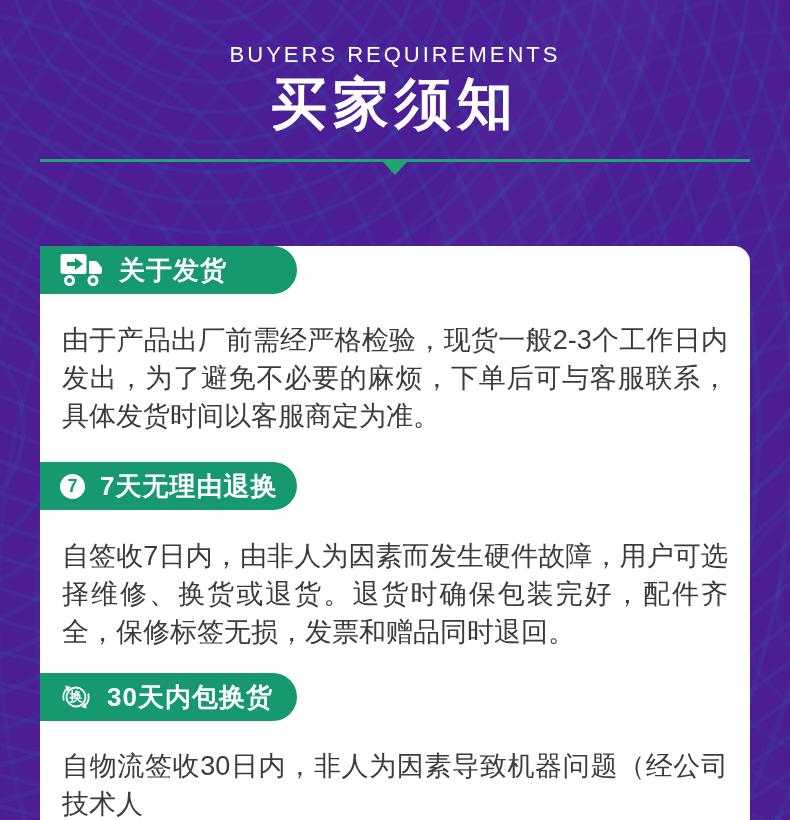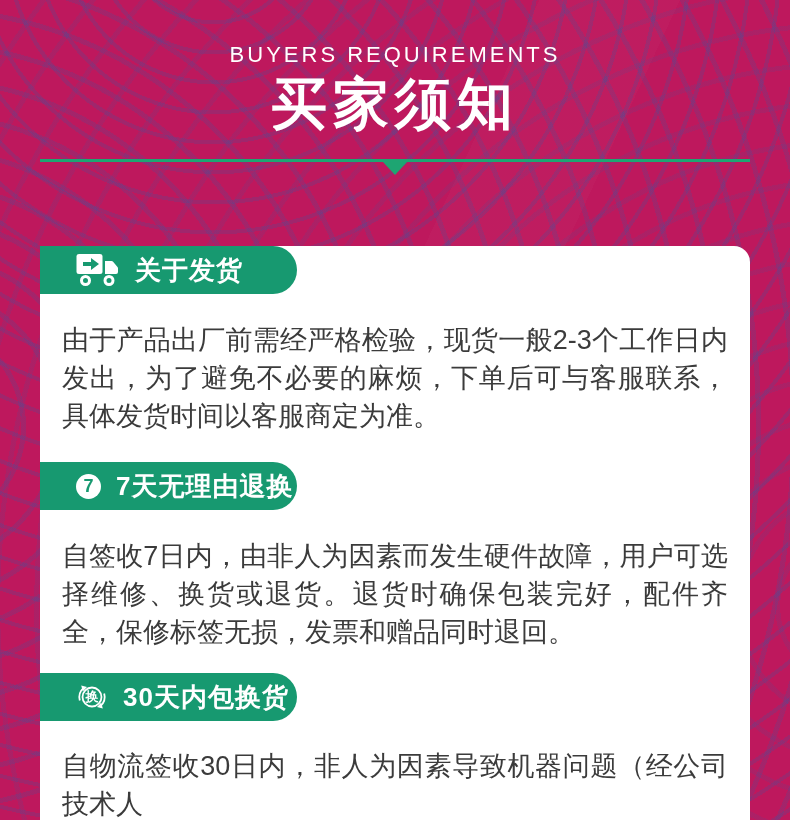--- a/index.html
+++ b/index.html
@@ -7,21 +7,21 @@
     padding: 0;
     width: 790px;
     height: 820px;
     overflow: hidden;
     font-family: "Liberation Sans", "DejaVu Sans", sans-serif;
   }
   .page {
     position: relative;
     width: 790px;
     height: 820px;
-    background-color: #be185d;
+    background-color: #4c1d95;
     overflow: hidden;
   }
   
   .bg-rings {
     position: absolute;
     inset: 0;
     background-image:
       repeating-radial-gradient(circle at 27% -8%,  rgba(40,94,168,0) 0 26px, rgba(40,94,168,0.20) 26px 30px),
       repeating-radial-gradient(circle at -10% 52%, rgba(40,94,168,0) 0 30px, rgba(40,94,168,0.18) 30px 35px),
       repeating-radial-gradient(circle at 108% 74%, rgba(40,94,168,0) 0 34px, rgba(40,94,168,0.12) 34px 39px),
@@ -70,21 +70,21 @@
     background: #ffffff;
     border-radius: 16px;
     box-sizing: border-box;
     padding: 0 22px;
   }
   .ribbon {
     margin-left: -22px;          
     width: 257px;
     height: 48px;
     box-sizing: border-box;
-    padding-left: 36px;
+    padding-left: 20px;
     display: flex;
     align-items: center;
     gap: 15px;
     background: #179970;
     border-radius: 0 24px 24px 0;
     color: #ffffff;
   }
   .ribbon .label {
     font-size: 26px;
     font-weight: bold;

